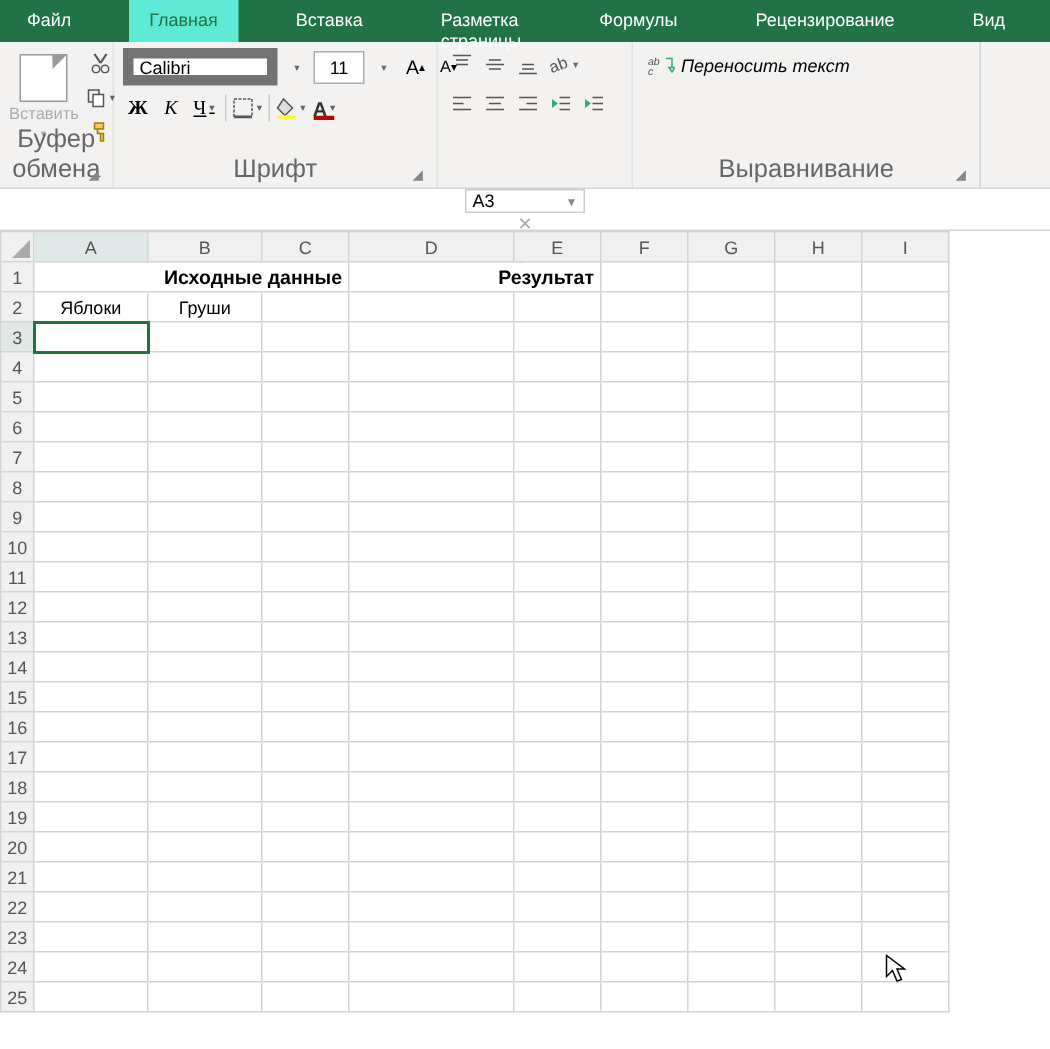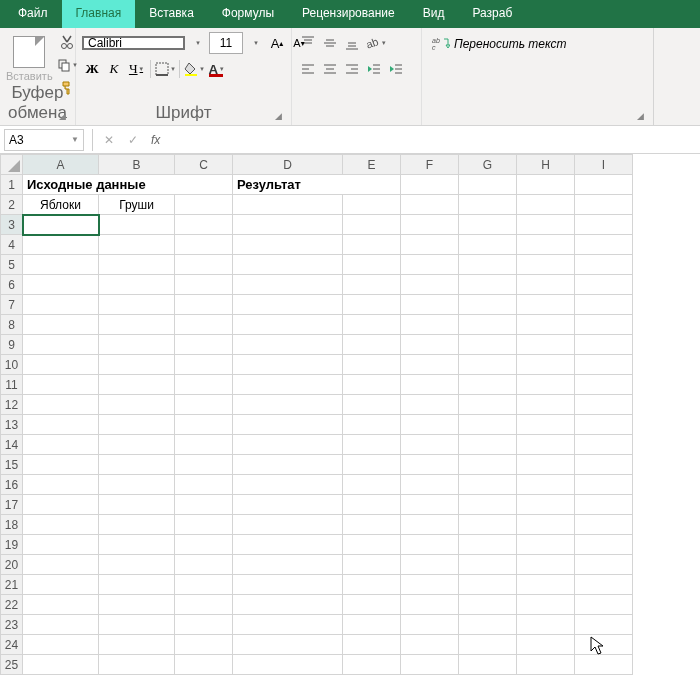--- a/index.html
+++ b/index.html
@@ -1,81 +1,82 @@
 <!DOCTYPE html>
 <html><head>
 <meta charset="utf-8">
 <style>
 * { box-sizing: border-box; margin: 0; padding: 0; }
 body { font-family: 'Segoe UI', Tahoma, sans-serif; font-size: 12px; background: #fff; width: 700px; height: 699px; overflow: hidden; position: relative; }
 
-.tabbar { background: #217346; height: 28px; display: flex; align-items: stretch; padding-left: 4px; }
+.tabbar { background: #217346; height: 28px; display: flex; align-items: stretch; padding-left: 4px; gap: 24px; }
 .tab { color: #fff; padding: 6px 14px 0; font-size: 12px; cursor: pointer; }
 .tab.active { background: #5eead4; color: #217346; padding-top: 6px; }
 
 .ribbon { background: #f3f2f1; height: 98px; display: flex; border-bottom: 1px solid #d4d4d4; }
 .rgroup { border-right: 1px solid #e1e1e1; position: relative; padding: 4px 6px 16px; }
 .rgroup-label { position: absolute; bottom: 2px; left: 0; right: 0; text-align: center; font-size: 17px; color: #666; }
 .rgroup-launcher { position: absolute; bottom: 4px; right: 6px; width: 10px; height: 10px; font-size: 9px; color: #888; cursor: pointer; }
 
 .clip { width: 76px; display: flex; }
 .clip-left { width: 46px; text-align: center; padding-top: 4px; }
 .clip-icon { width: 32px; height: 32px; background: #fff; border: 1px solid #999; margin: 0 auto 2px; position: relative; }
 .clip-icon::after { content: ''; position: absolute; right: -1px; top: -1px; border: 5px solid transparent; border-left-color: #999; border-top-color: #999; }
 .clip-text { font-size: 11px; color: #aaa; }
 .clip-right { display: flex; flex-direction: column; gap: 3px; padding-left: 4px; }
 .smicon { width: 22px; height: 20px; display: flex; align-items: center; justify-content: center; cursor: pointer; }
 
 .font-group { width: 216px; }
 .frow { display: flex; align-items: center; gap: 2px; margin-bottom: 4px; }
-.font-name { width: 103px; height: 14px; border: 2px solid #737373; background: #fff; padding: 0 4px; font-size: 12px; }
+.font-name { width: 103px; height: 25px; border: 7px solid #737373; background: #fff; padding: 0 4px; font-size: 12px; }
 .font-size { width: 34px; height: 22px; border: 1px solid #ababab; background: #fff; text-align: center; font-size: 12px; }
 .btn { height: 22px; min-width: 20px; background: transparent; border: none; cursor: pointer; display: inline-flex; align-items: center; justify-content: center; }
 .dd::after { content: '▾'; font-size: 7px; margin-left: 2px; color: #666; }
 
 .align-group { width: 130px; }
 .align-row { display: flex; gap: 2px; margin-bottom: 4px; }
 
 .wrap-group { width: 232px; }
 .wrow { display: flex; align-items: center; gap: 4px; height: 24px; cursor: pointer; padding: 0 4px; font-style: italic; }
 
-.namebar { height: 28px; background: #fff; border-bottom: 1px solid #d4d4d4; display: flex; align-items: center; }
+.namebar { height: 28px; background: #fff; border-bottom: 1px solid #d4d4d4; display: flex; align-items: center; flex-direction: column; }
 .namebox { width: 80px; height: 22px; border: 1px solid #ccc; margin: 0 4px; padding: 0 4px; font-size: 12px; display: flex; align-items: center; justify-content: space-between; }
 .namebox .dd-arr { font-size: 8px; color: #888; }
 .fx-sep { border-left: 1px solid #ccc; height: 22px; margin: 0 4px; }
 .fx-btn { width: 24px; color: #aaa; text-align: center; cursor: pointer; }
 .fx-lbl { font-style: italic; font-size: 12px; color: #666; margin: 0 6px; }
 .formula-input { flex: 1; height: 22px; border: none; padding: 0 6px; font-size: 12px; }
 
 .grid-area { position: relative; height: 545px; overflow: hidden; }
 table { border-collapse: collapse; table-layout: fixed; }
 th, td { border: 1px solid #d4d4d4; font-size: 12px; font-weight: normal; }
 .selall { width: 22px; height: 20px; background: #f0f0f0; position: relative; }
 .selall::after { content: ''; position: absolute; right: 2px; bottom: 2px; width: 0; height: 0; border: 6px solid transparent; border-right-color: #aaa; border-bottom-color: #aaa; }
 .colh { height: 20px; background: #f0f0f0; text-align: center; color: #555; }
 .rowh { width: 22px; background: #f0f0f0; text-align: center; color: #555; }
 td.cell { height: 20px; background: #fff; padding: 0 4px; text-align: center; }
-td.bold { font-weight: bold; text-align: left; font-size: 13px; }
+td.bold { font-weight: bold; text-align: right; font-size: 13px; }
 .col-A, .col-B { width: 76px; }
 .col-C, .col-E, .col-F, .col-G, .col-H, .col-I { width: 58px; }
 .col-D { width: 110px; }
 .active-row .rowh, .active-col { background: #e0e8e8; }
 .active-cell { outline: 2px solid #217346; outline-offset: -1px; }
 
 .cursor { position: absolute; left: 590px; top: 636px; font-size: 16px; color: #000; pointer-events: none; }
 
 svg { display: block; }
 </style>
 </head>
 <body>
 
 <div class="tabbar">
   <div class="tab">Файл</div>
   <div class="tab active">Главная</div>
   <div class="tab">Вставка</div>
+  <div class="tab">Разметка страницы</div>
   <div class="tab">Формулы</div>
   <div class="tab">Рецензирование</div>
   <div class="tab">Вид</div>
   <div class="tab">Разраб</div>
 </div>
 
 <div class="ribbon">
 
   <div class="rgroup clip">
     <div class="clip-left">
@@ -216,20 +217,21 @@
 
   <div class="rgroup wrap-group" style="border-right:1px solid #d4d4d4">
     <div class="wrow">
       <svg width="18" height="16">
           <text x="0" y="7" font-size="7" fill="#555">ab</text>
           <text x="0" y="14" font-size="7" fill="#555">c</text>
           <path d="M12 3 h4 v6 h-2 l2 3 l2-3 h-2" fill="none" stroke="#3a7"></path>
         </svg>
       <span>Переносить текст</span>
     </div>
+    <div class="rgroup-label">Выравнивание</div>
     <div class="rgroup-launcher">◢</div>
   </div>
 
 </div>
 
 <div class="namebar">
   <div class="namebox">
     <span>A3</span>
     <span class="dd-arr">▼</span>
   </div>

